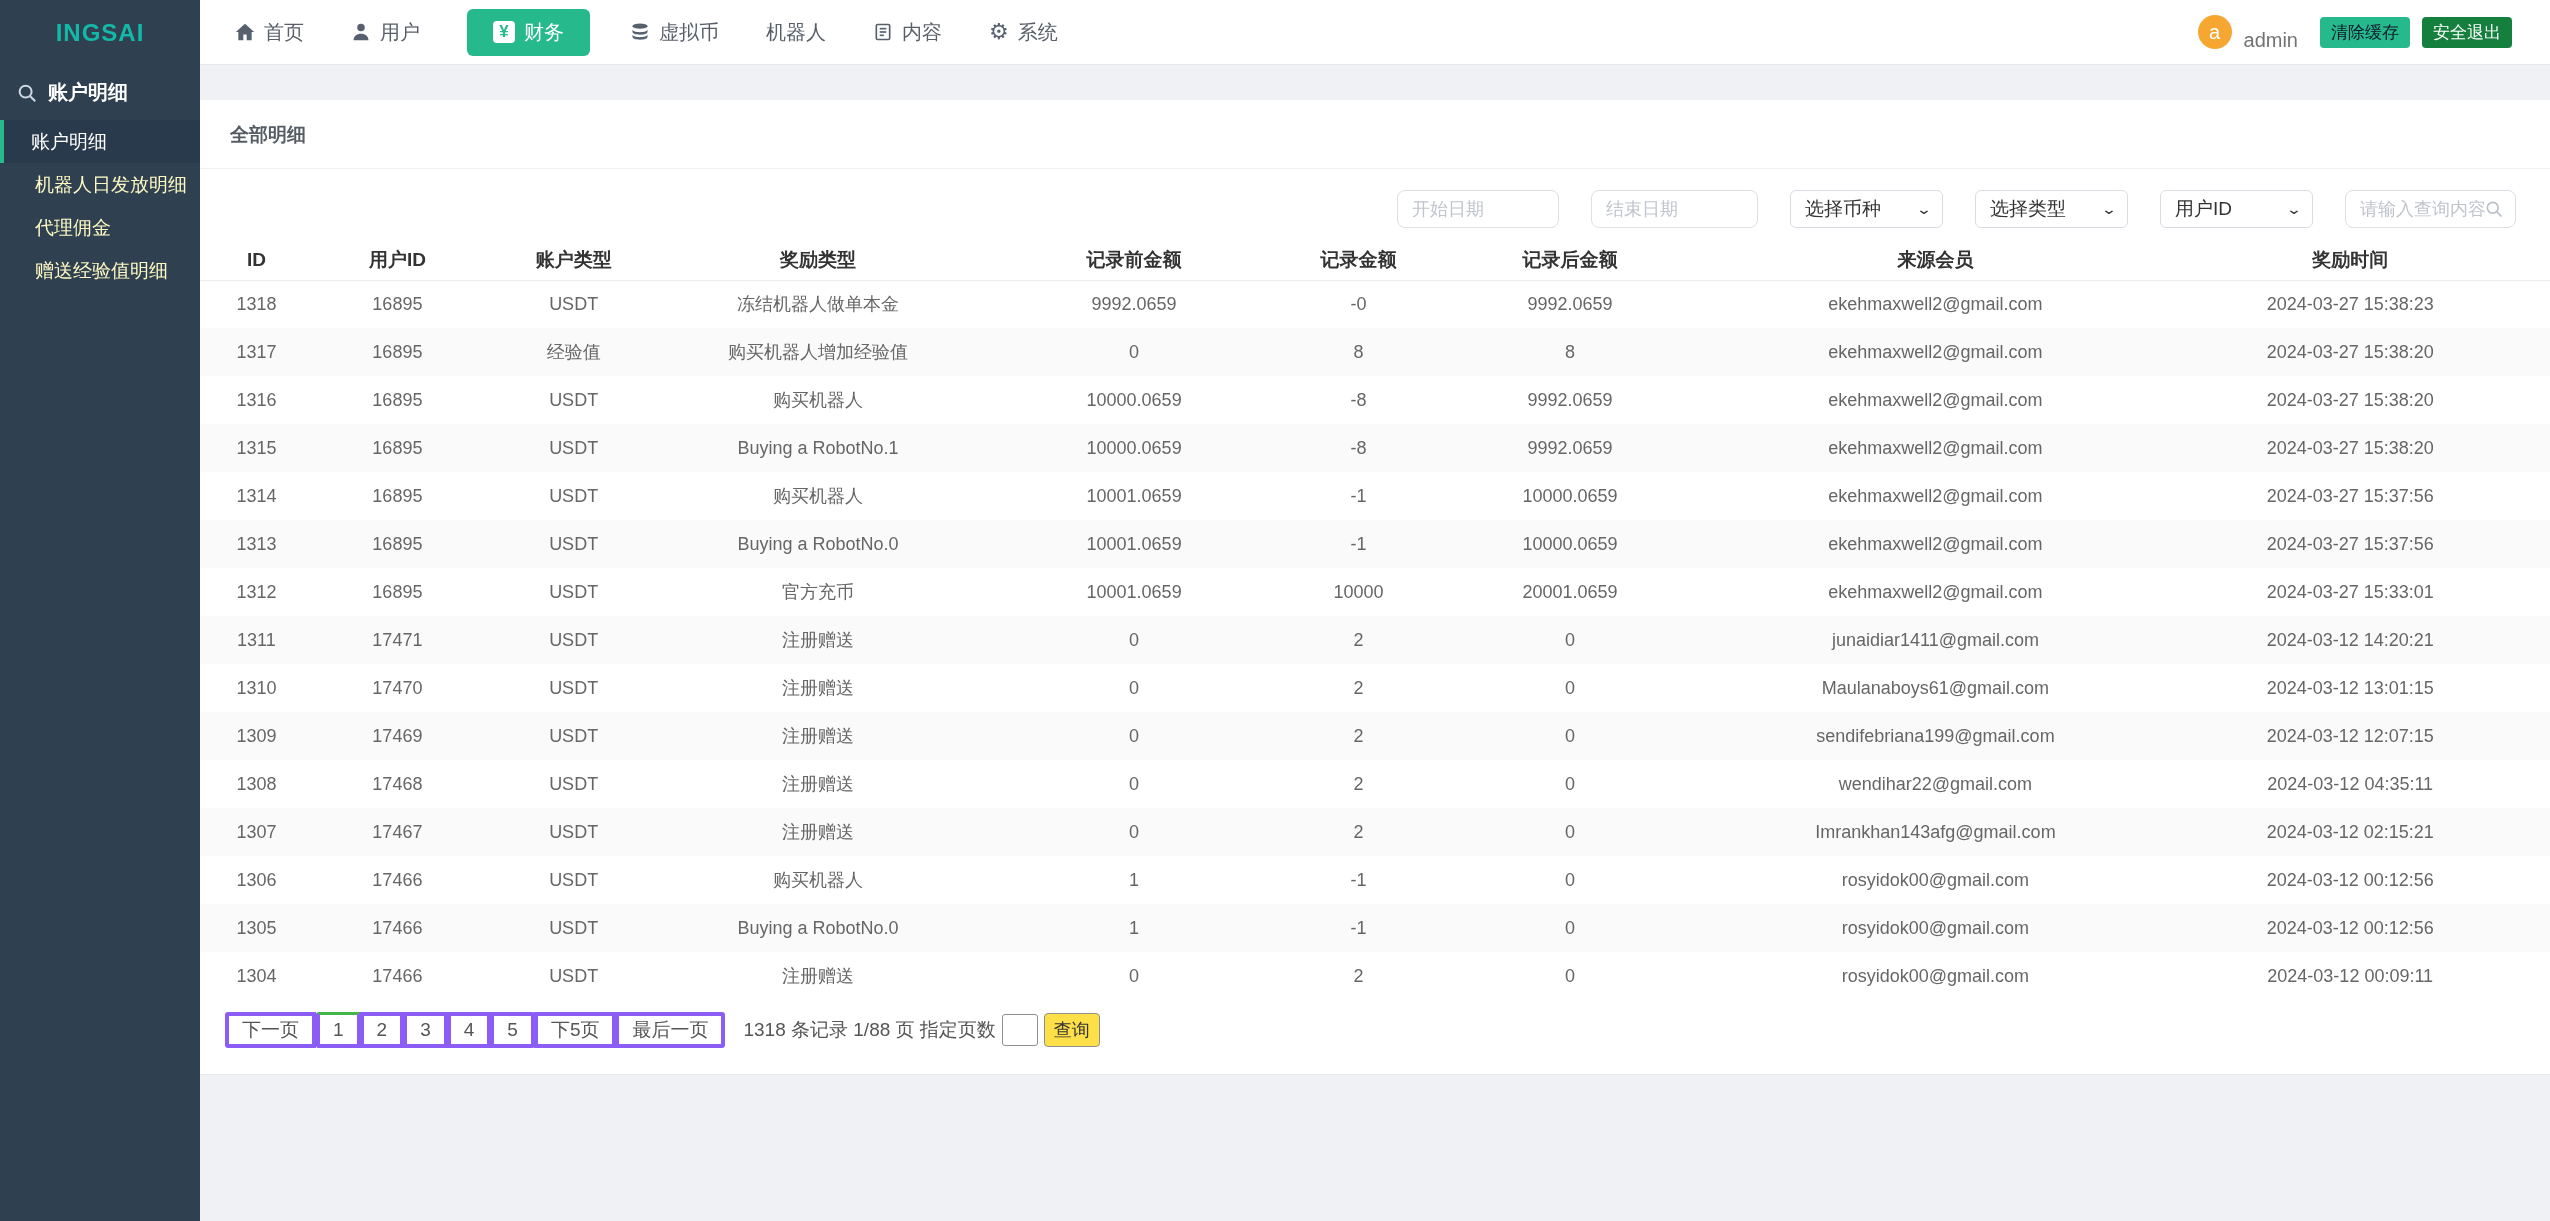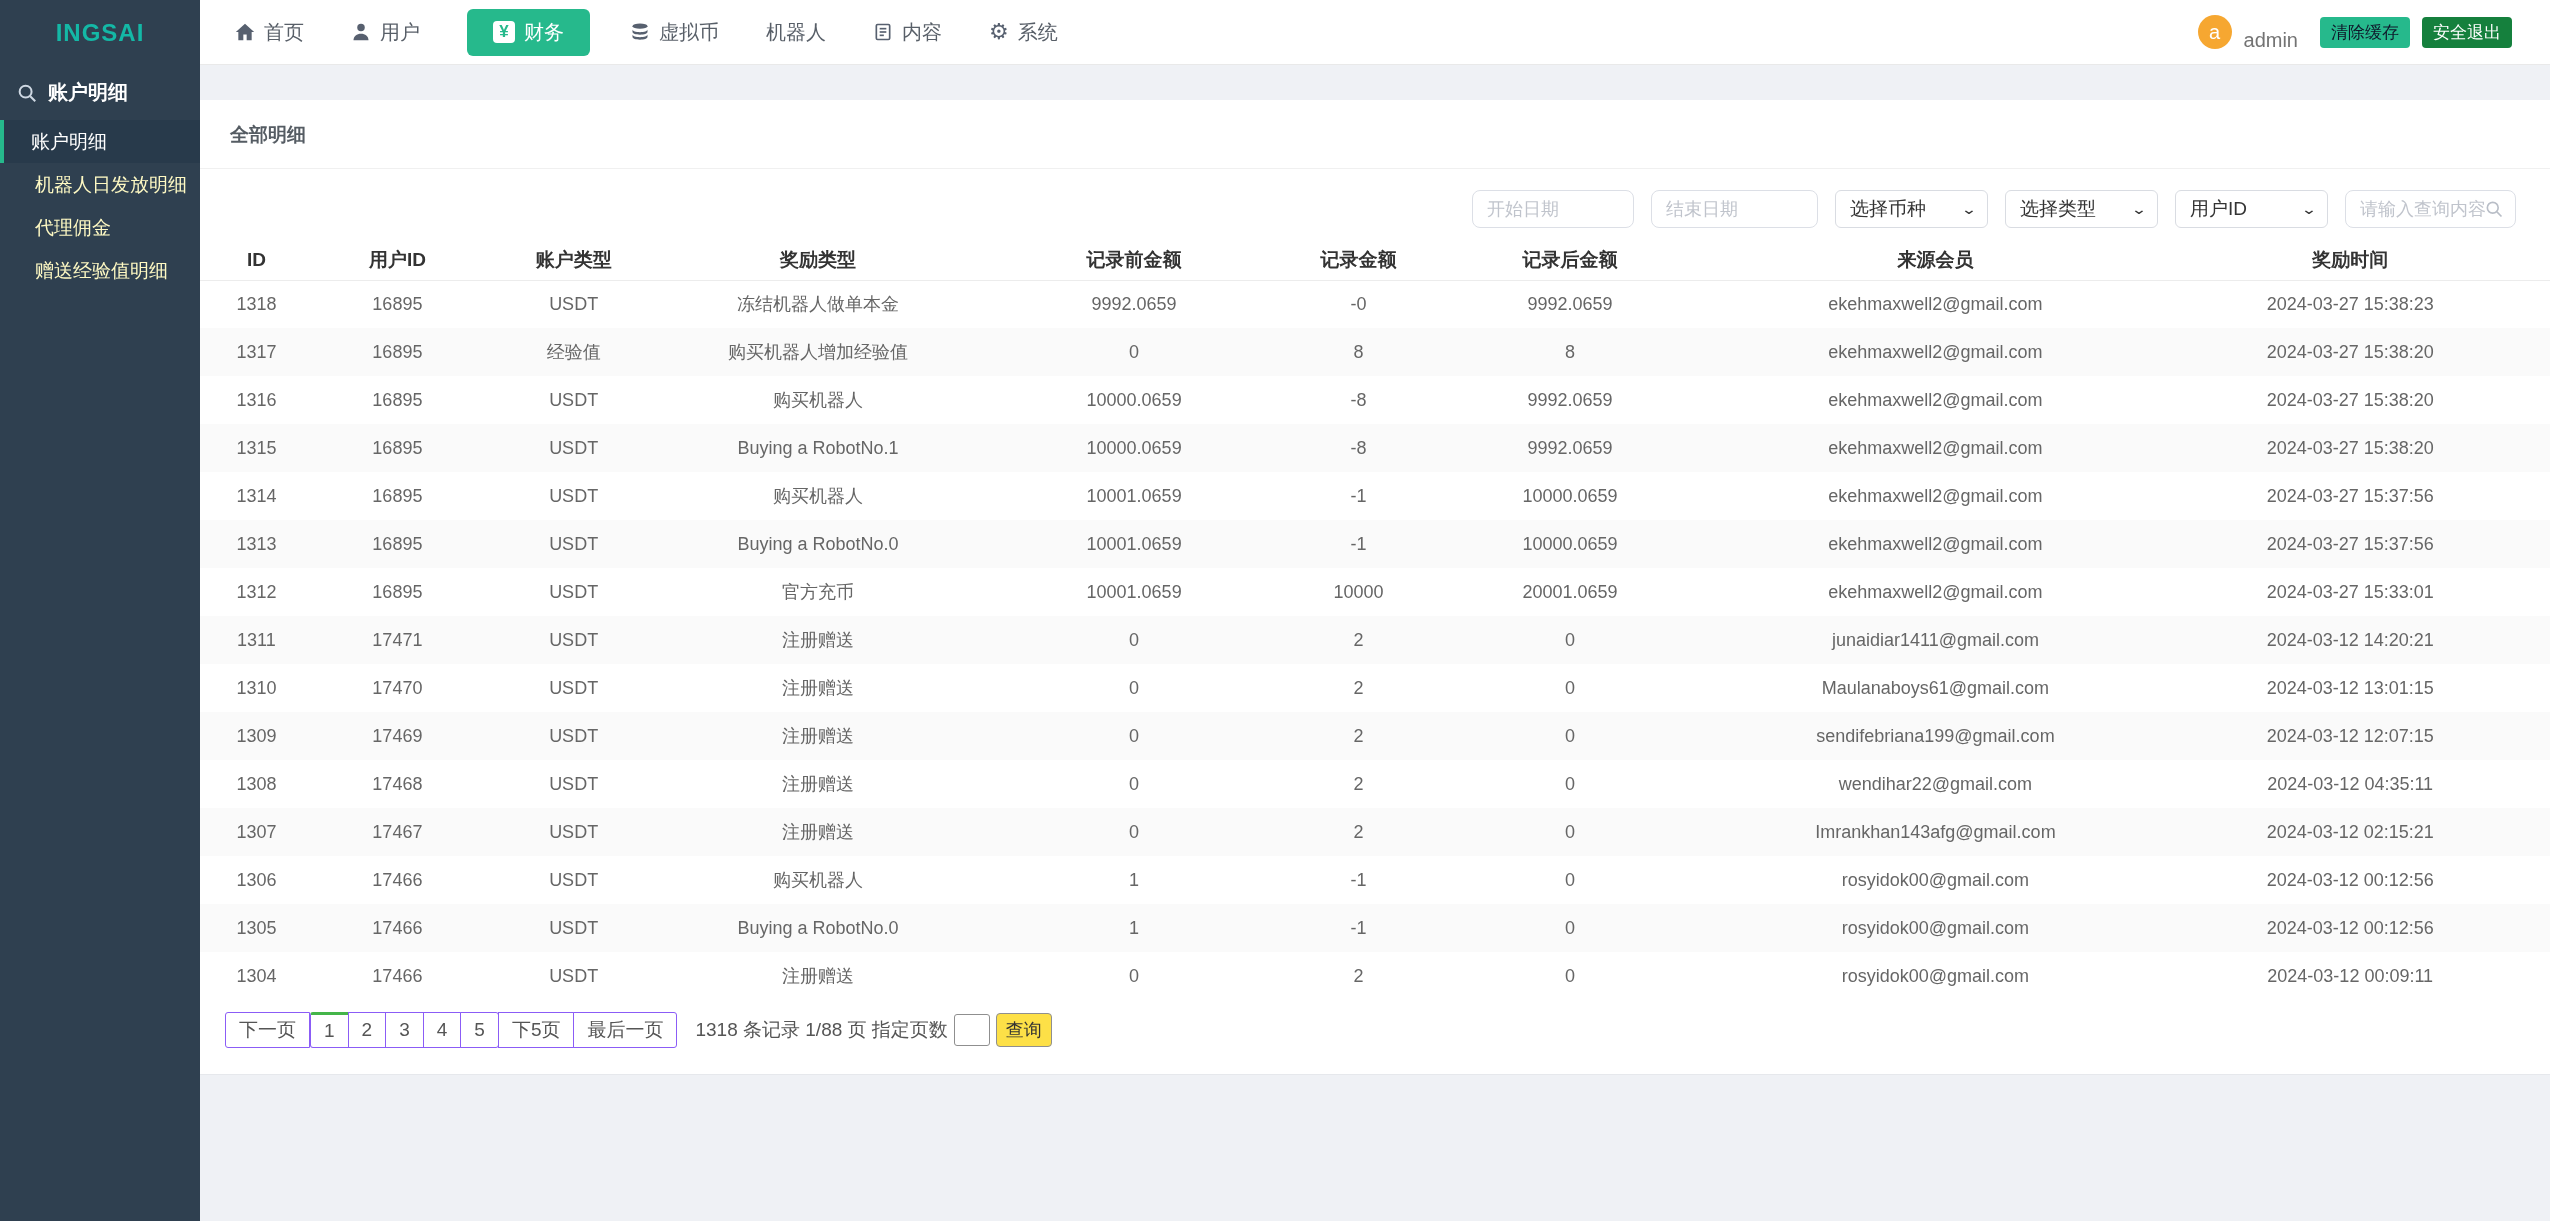--- a/index.html
+++ b/index.html
@@ -73,21 +73,21 @@
     margin-top:35px; background:#fff; width:100%;
     padding-bottom:26px; border-bottom:1px solid #e6e8ec;
   }
   .panel-title {
     padding:22px 0 20px 30px; font-size:19px; font-weight:bold; color:#555c63;
     border-bottom:1px solid #f0f0f0;
   }
   
   .filters {
     display:flex; justify-content:flex-end; align-items:center;
-    gap:17px; padding:21px 34px 0 0;
+    gap:32px; padding:21px 34px 0 0;
   }
   .filters input[type=text] {
     height:38px; border:1px solid #dcdfe6; border-radius:8px;
     padding:0 14px; font-size:18px; color:#606266; outline:none;
     font-family:inherit; background:#fff;
   }
   .filters input::placeholder { color:#c0c4cc; }
   .inp-date1 { width:162px; }
   .inp-date2 { width:167px; }
   .sel {
@@ -115,21 +115,21 @@
   tbody tr:nth-child(even) { background:#fafafa; }
   col.c1{width:4.8%} col.c2{width:7.2%} col.c3{width:7.8%} col.c4{width:13%}
   col.c5{width:13.9%} col.c6{width:5.2%} col.c7{width:12.8%} col.c8{width:18.3%} col.c9{width:17%}
   
   .pager-bar {
     display:flex; align-items:center; margin:12px 0 0 25px; font-size:19px; color:#555;
   }
   .pager { display:flex; }
   .pager button {
     height:36px; min-width:38px; padding:0 13px; background:#fff;
-    border:1px solid #8b5cf6; margin-left:-1px; font-size:19px; color:#555;
+    border:4px solid #8b5cf6; margin-left:-1px; font-size:19px; color:#555;
     cursor:pointer; font-family:inherit;
   }
   .pager button:first-child { margin-left:0; border-radius:3px 0 0 3px; }
   .pager button:last-child { border-radius:0 3px 3px 0; }
   .pager button.active { border-top:3px solid #44b549; }
   .pager-summary { margin-left:18px; }
   .goto-input {
     width:36px; height:32px; border:1px solid #8f8f8f; border-radius:3px;
     margin:0 6px 0 6px; font-size:18px; text-align:center; font-family:inherit;
   }

